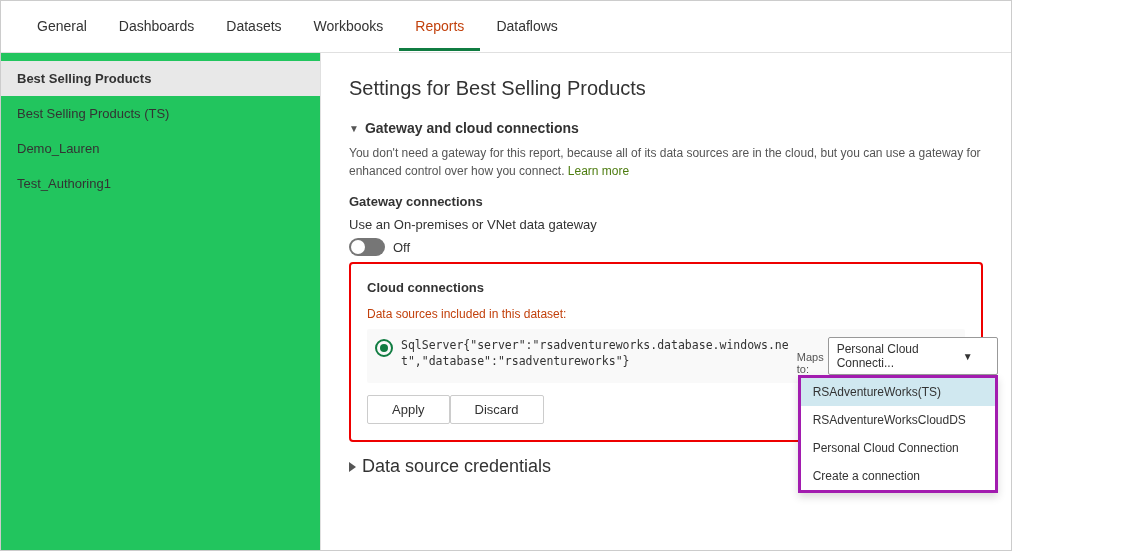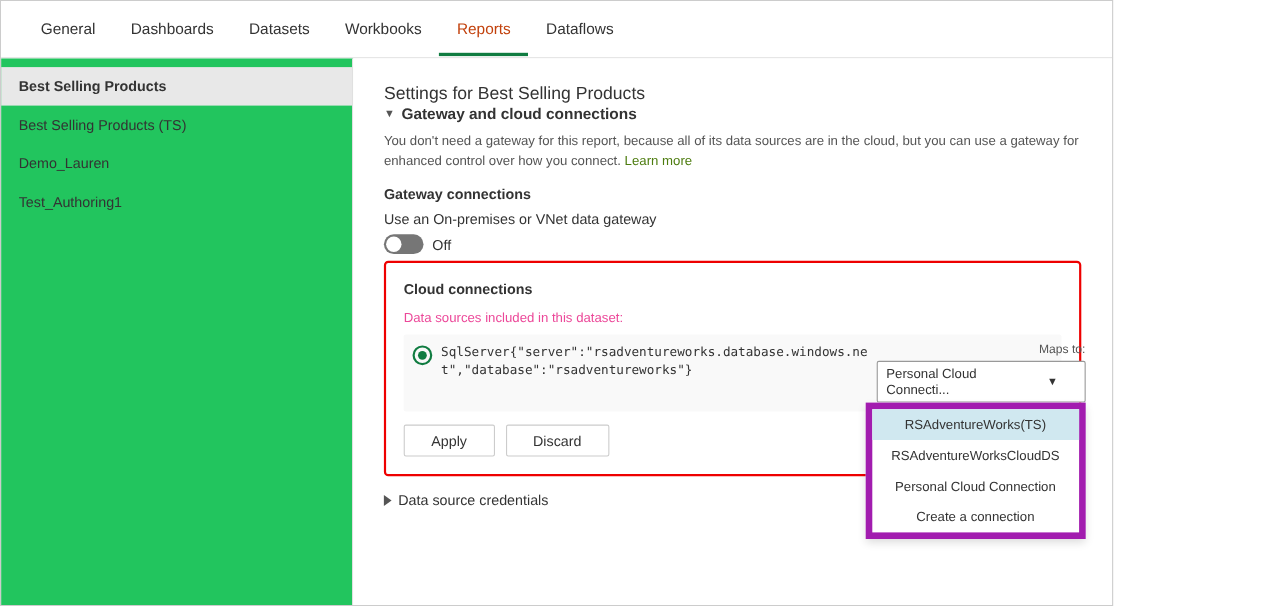--- a/index.html
+++ b/index.html
@@ -64,23 +64,24 @@
       font-weight: 600;
     }
     
     .main-content {
       flex: 1;
       padding: 24px 28px;
       overflow-y: auto;
       background: #fff;
     }
     .page-title {
-      font-size: 16px;
+      font-size: 20px;
       font-weight: 400;
       color: #333;
+      margin-bottom: 20px;
     }
     
     .section {
       margin-bottom: 16px;
     }
     .section-header {
       display: flex;
       align-items: center;
       gap: 6px;
       font-size: 14px;
@@ -138,21 +139,21 @@
       padding: 16px;
       background: #fff;
     }
     .cloud-box-title {
       font-weight: 600;
       font-size: 13px;
       margin-bottom: 12px;
     }
     .datasource-label {
       font-size: 12px;
-      color: #ec4899;
+      color: #c2410c;
       margin-bottom: 8px;
     }
     
     .datasource-row {
       display: flex;
       align-items: flex-start;
       gap: 8px;
       background: #f9f9f9;
       padding: 8px;
       border-radius: 2px;
@@ -177,21 +178,21 @@
     }
     .ds-text {
       font-size: 11.5px;
       color: #333;
       flex: 1;
       font-family: monospace;
       line-height: 1.4;
     }
     .maps-to-col {
       display: flex;
-      flex-direction: column;
+      flex-direction: row;
       align-items: flex-end;
       gap: 4px;
       min-width: 190px;
     }
     .maps-to-label {
       font-size: 11px;
       color: #555;
     }
     .dropdown-container {
       position: relative;
@@ -206,54 +207,52 @@
       min-width: 170px;
       display: flex;
       align-items: center;
       justify-content: space-between;
     }
     .dropdown-menu {
       position: absolute;
       top: 100%;
       right: 0;
       background: #fff;
-      border: 6px solid #a21caf;
+      border: 3px solid #a21caf;
       box-shadow: 0 4px 8px rgba(0,0,0,0.15);
       z-index: 10;
       min-width: 200px;
-      text-align: center;
     }
     .dropdown-option {
       padding: 7px 12px;
       font-size: 12px;
       cursor: pointer;
       white-space: nowrap;
     }
     .dropdown-option.selected { background: #d0e8f0; }
     
     .action-row {
       display: flex;
-      gap: 10px;
       margin-top: 4px;
     }
     .btn {
       padding: 6px 24px;
       font-size: 13px;
       border-radius: 2px;
       cursor: pointer;
       border: 1px solid #ccc;
       background: #fff;
       color: #333;
     }
     
     .datasource-creds {
       display: flex;
       align-items: center;
       gap: 6px;
-      font-size: 13px;
+      font-size: 18px;
       color: #333;
       margin-top: 14px;
       cursor: pointer;
     }
     .triangle-right {
       width: 0;
       height: 0;
       border-top: 5px solid transparent;
       border-bottom: 5px solid transparent;
       border-left: 7px solid #555;

